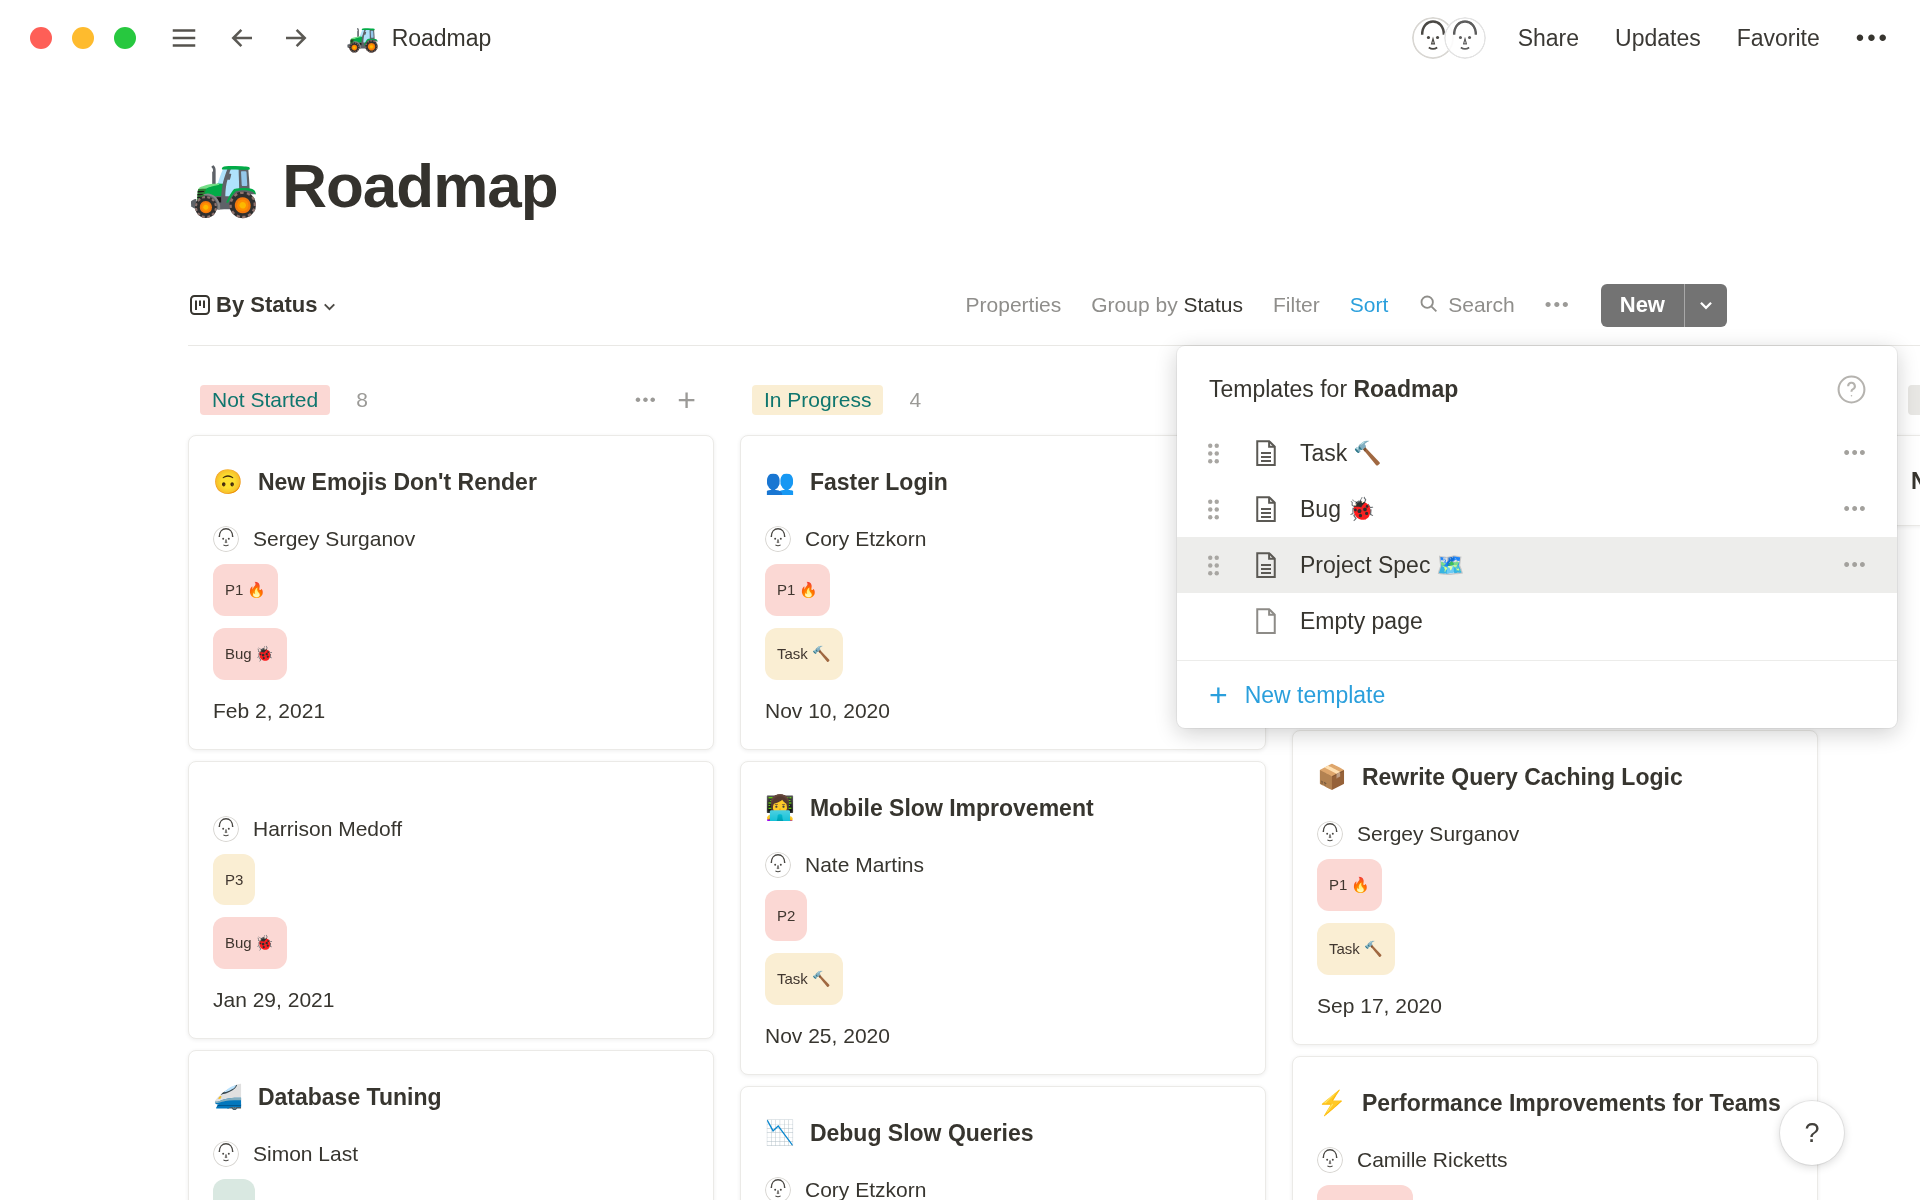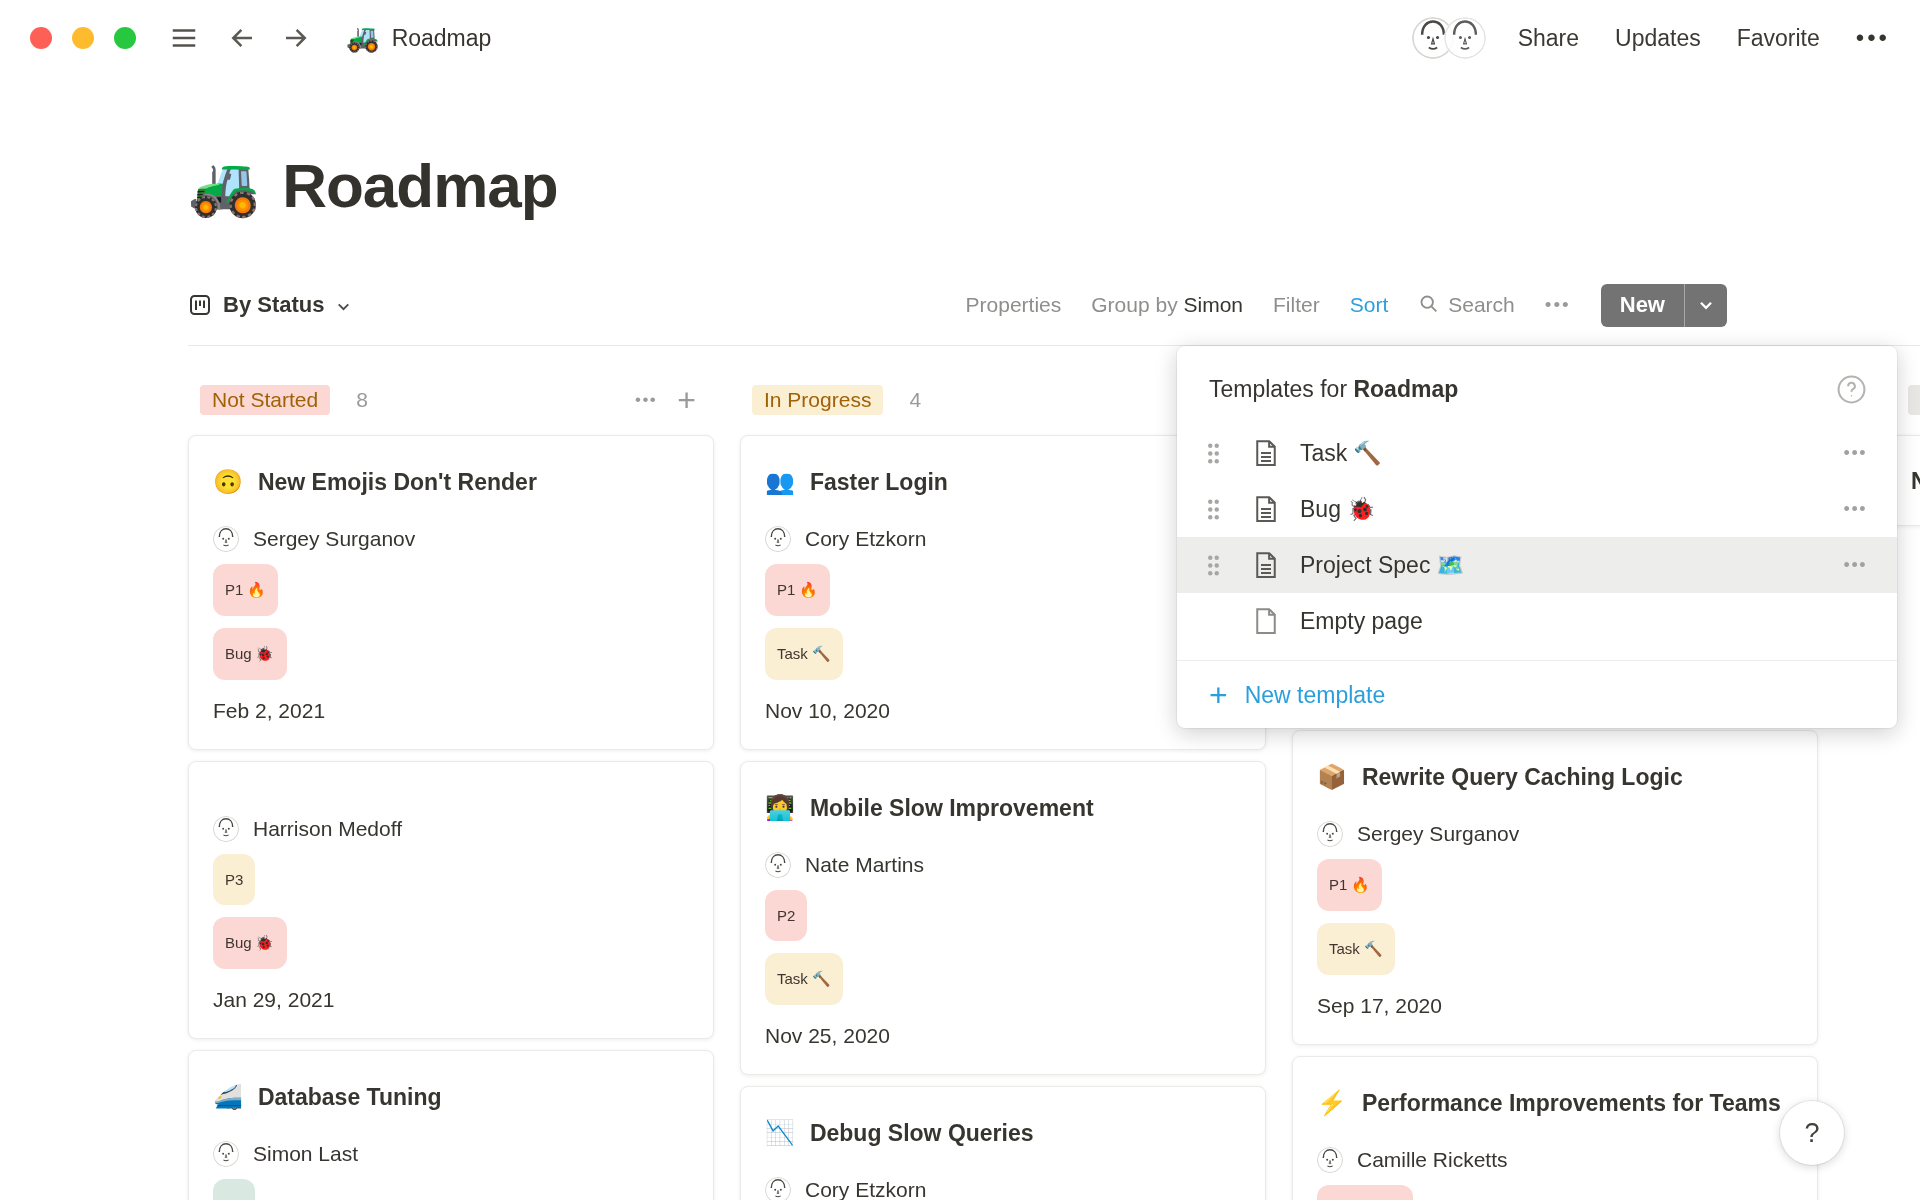--- a/index.html
+++ b/index.html
@@ -28,21 +28,21 @@
   .tb-more { font-size:24px; letter-spacing:3px; color:#37352f; }
 
   
   #page-title-row { position:absolute; left:188px; top:150px; display:flex; align-items:center; gap:22px; }
   #page-emoji { font-size:58px; line-height:1; }
   #page-title { font-size:62px; font-weight:700; letter-spacing:-1px; color:#34322d; }
 
   
   #view-toolbar { position:absolute; left:188px; right:193px; top:282px; height:46px;
     display:flex; align-items:center; justify-content:space-between; font-size:21px; }
-  .vt-left { display:flex; align-items:center; gap:11px; font-weight:600; color:#37352f; font-size:22px; }
+  .vt-left { display:flex; align-items:center; gap:4px; font-weight:600; color:#37352f; font-size:22px; }
   .vt-left svg.board-ic { width:24px; height:24px; }
   .vt-left svg.chev { width:17px; height:17px; margin-top:3px; }
   .vt-right { display:flex; align-items:center; gap:30px; color:#8f8e8b; }
   .vt-item { white-space:nowrap; }
   .grp b { color:#37352f; font-weight:400; }
   .sort-link { color:#2a9fdc; }
   .search-item { display:flex; gap:9px; }
   .search-item svg { width:21px; height:21px; }
   .vt-more { letter-spacing:2px; font-size:19px; color:#9b9a97; }
   .new-btn { display:flex; align-items:stretch; background:#737373; border-radius:6px;
@@ -50,21 +50,21 @@
   .new-main { padding:8px 19px 9px; }
   .new-arrow { display:flex; align-items:center; padding:0 12px; border-left:1px solid rgba(255,255,255,.38); }
   .new-arrow svg { width:18px; height:18px; }
 
   #toolbar-divider { position:absolute; left:188px; right:0; top:345px; height:1px; background:#e9e8e5; }
 
   
   #board { position:absolute; left:188px; top:381px; display:flex; gap:26px; z-index:1; }
   .board-column { width:526px; flex:none; }
   .col-header { height:38px; display:flex; align-items:center; padding:0 12px; margin-bottom:16px; }
-  .col-badge { font-size:21px; padding:3px 12px; border-radius:4px; color:#a16207; white-space:nowrap; }
+  .col-badge { font-size:21px; padding:3px 12px; border-radius:4px; color:#0f766e; white-space:nowrap; }
   .col-badge.offset { margin-left:52px; }
   .col-count { margin-left:26px; color:#9b9a97; font-size:21px; }
   .col-controls { margin-left:auto; display:flex; align-items:center; gap:20px; color:#9b9a97; margin-right:6px; }
   .col-more { font-size:17px; letter-spacing:1.5px; }
   .col-add { font-size:32px; font-weight:300; line-height:26px; }
   .col-header-spacer { height:54px; }
 
   .card { background:#fff; border:1px solid #ebeae7; border-radius:8px;
     box-shadow:0 1px 4px rgba(15,15,15,.07); padding:28px 24px 26px; margin-bottom:11px; }
   .card-title { font-size:23px; font-weight:600; line-height:1.5; color:#37352f; }
@@ -177,21 +177,21 @@
         </svg>
       <span>By Status</span>
       <svg class="chev" viewBox="0 0 16 16" fill="none" stroke="#4d4b46" stroke-width="1.8">
           <path d="M3.5 6l4.5 4.5L12.5 6"></path>
         </svg>
     </div>
     <div class="vt-right">
       <span class="vt-item">Properties</span>
       <span class="vt-item grp">
         <span>Group by</span>
-        <b>Simon</b>
+        <b>Status</b>
       </span>
       <span class="vt-item">Filter</span>
       <span class="vt-item sort-link">Sort</span>
       <span class="vt-item search-item">
         <svg viewBox="0 0 24 24" fill="none" stroke="#8f8e8a" stroke-width="2.1">
             <circle cx="10.5" cy="10.5" r="6.5"></circle>
             <path d="M15.5 15.5L21 21"></path>
           </svg>
         <span>Search</span>
       </span>

